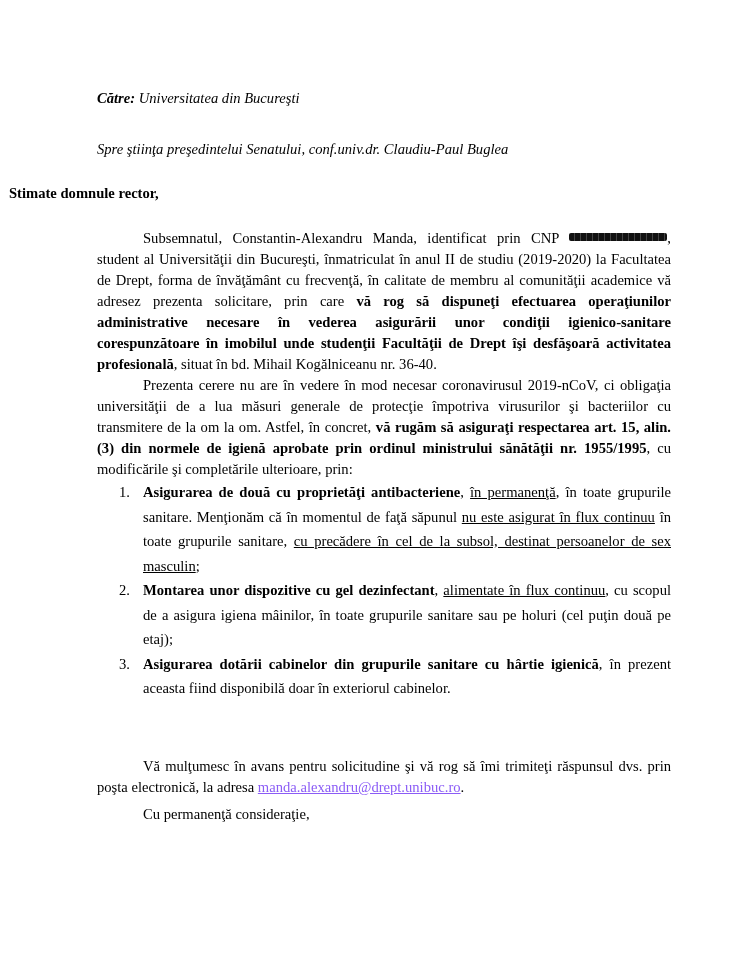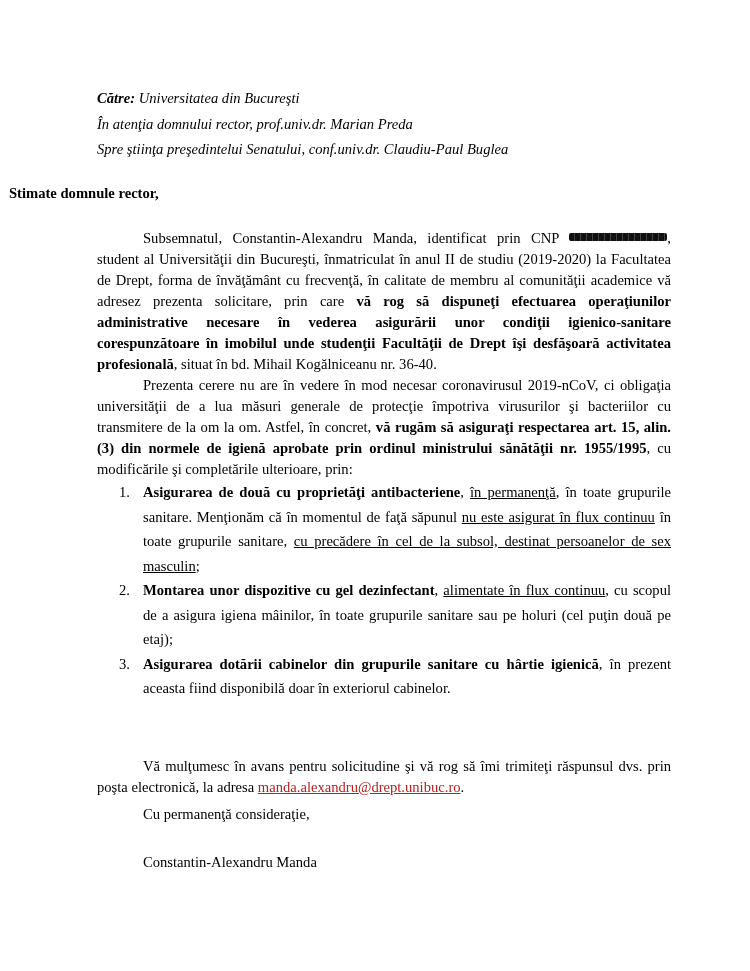--- a/index.html
+++ b/index.html
@@ -17,32 +17,31 @@
     b { font-weight: bold; }
     u { text-decoration: underline; }
     .redacted {
       display: inline-block; width: 98px; height: 8px; background: #111;
       vertical-align: 2px; border-radius: 2px;
       background-image: repeating-linear-gradient(90deg, #111 0 5px, #444 5px 6px);
     }
     ol.list { margin: 0; padding: 0; list-style: none; }
     ol.list li { position: relative; padding-left: 46px; text-align: justify; line-height: 24.5px; }
     .num { position: absolute; left: 22px; top: 0; }
-    a.email { color: #b91c1c; }
+    a.email { color: #8b5cf6; }
     .line { position: absolute; left: 134px; white-space: nowrap; }
   </style>
 </head>
 <body>
 
 <div class="page">
 
   <div class="addr" style="top:90px;">
     <b>Către:</b><span> Universitatea din Bucureşti</span>
   </div>
-  <div class="addr" style="top:116px;">În atenţia domnului rector, prof.univ.dr. Marian Preda</div>
   <div class="addr" style="top:141px;text-align:right;">Spre ştiinţa preşedintelui Senatului, conf.univ.dr. Claudiu-Paul Buglea</div>
 
   <div class="greeting" style="top:185px;">Stimate domnule rector,</div>
 
   <div class="text-block" style="top:228px;">
     <p class="para"><span>Subsemnatul, Constantin-Alexandru Manda, identificat prin CNP </span><span class="redacted" title="CNP redactat"></span><span>, student al Universităţii din Bucureşti, înmatriculat în anul II de studiu (2019-2020) la Facultatea de Drept, forma de învăţământ cu frecvenţă, în calitate de membru al comunităţii academice vă adresez prezenta solicitare, prin care </span><b>vă rog să dispuneţi efectuarea operaţiunilor administrative necesare în vederea asigurării unor condiţii igienico-sanitare corespunzătoare în imobilul unde studenţii Facultăţii de Drept îşi desfăşoară activitatea profesională</b><span>, situat în bd. Mihail Kogălniceanu nr. 36-40.</span></p>
 
     <p class="para"><span>Prezenta cerere nu are în vedere în mod necesar coronavirusul 2019-nCoV, ci obligaţia universităţii de a lua măsuri generale de protecţie împotriva virusurilor şi bacteriilor cu transmitere de la om la om.  Astfel, în concret, </span><b>vă rugăm să asiguraţi respectarea art. 15, alin. (3) din normele de igienă aprobate prin ordinul ministrului sănătăţii nr. 1955/1995</b><span>, cu modificările şi completările ulterioare, prin:</span></p>
 
     <ol class="list">
@@ -56,15 +55,14 @@
         <span class="num">3.</span><b>Asigurarea dotării cabinelor din grupurile sanitare cu hârtie igienică</b><span>, în prezent aceasta fiind disponibilă doar în exteriorul cabinelor.</span>
       </li>
     </ol>
   </div>
 
   <div class="text-block" style="top:756px;">
     <p class="para"><span>Vă mulţumesc în avans pentru solicitudine şi vă rog să îmi trimiteţi răspunsul dvs. prin poşta electronică, la adresa </span><a class="email" href="#">manda.alexandru@drept.unibuc.ro</a><span>.</span></p>
   </div>
 
   <div class="line" style="top:806px;">Cu permanenţă consideraţie,</div>
-  <div class="line" style="top:854px;">Constantin-Alexandru Manda</div>
 
 </div>
 
 </body></html>

